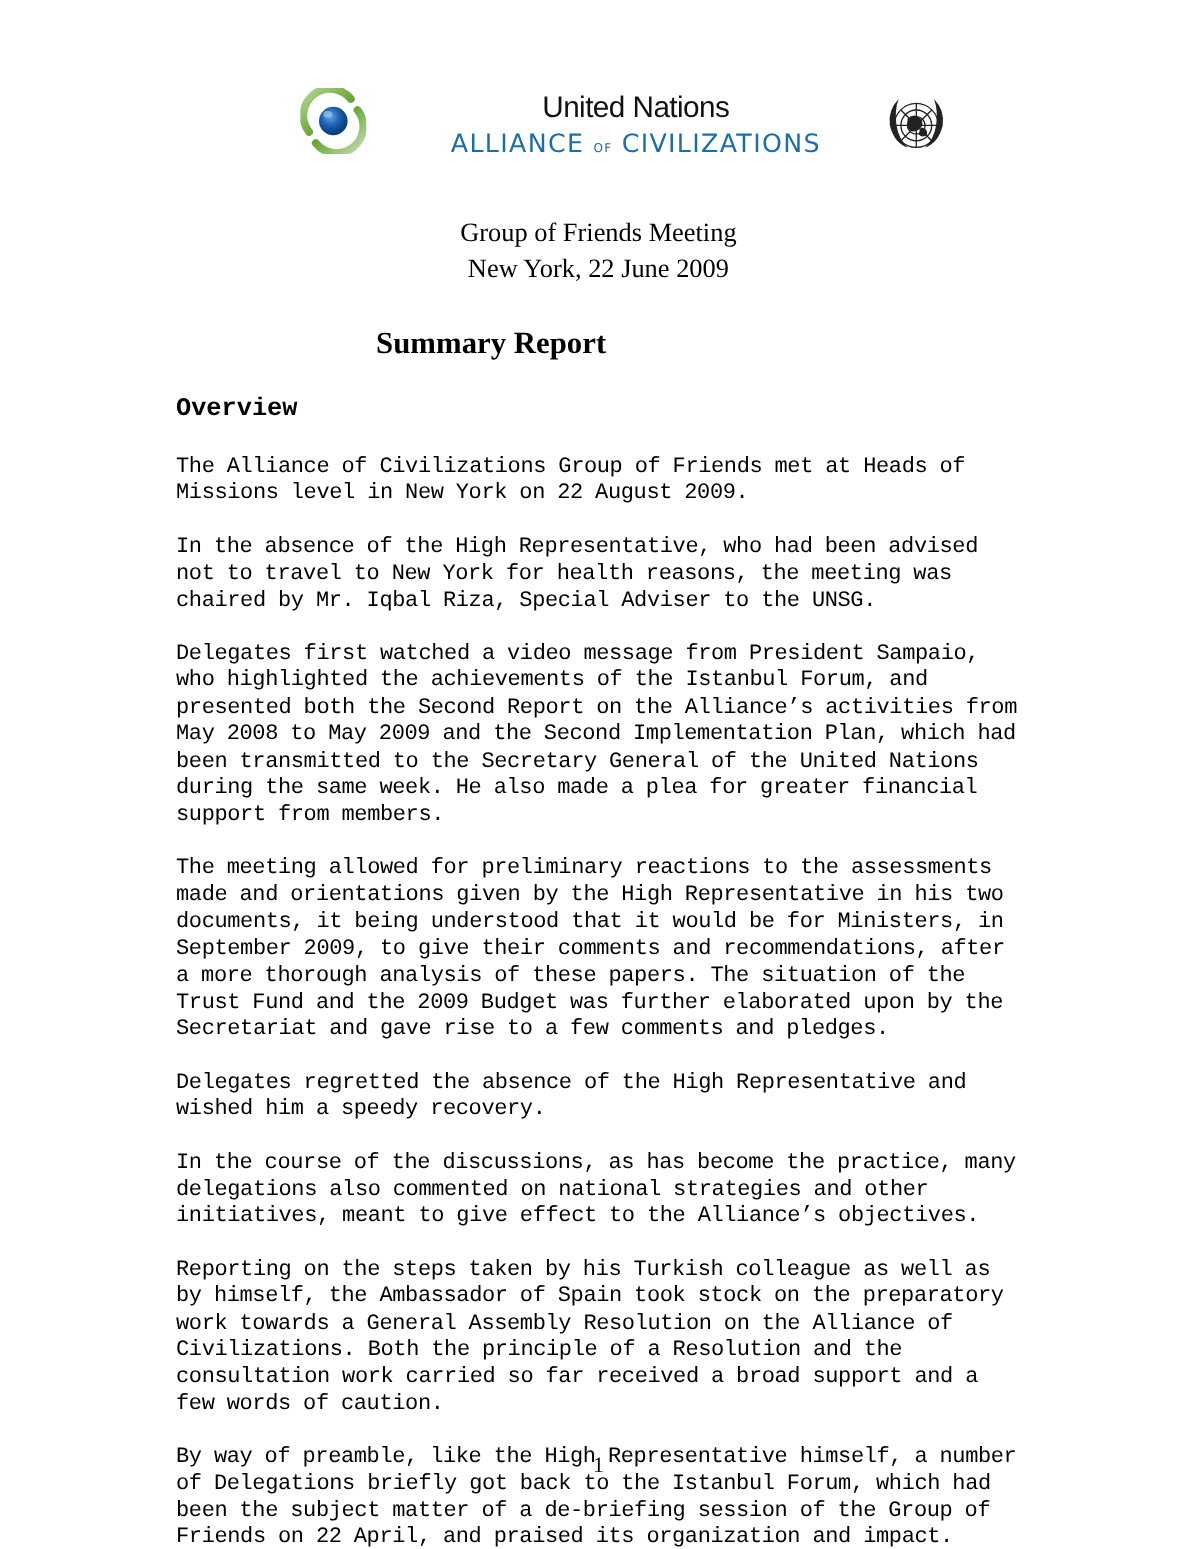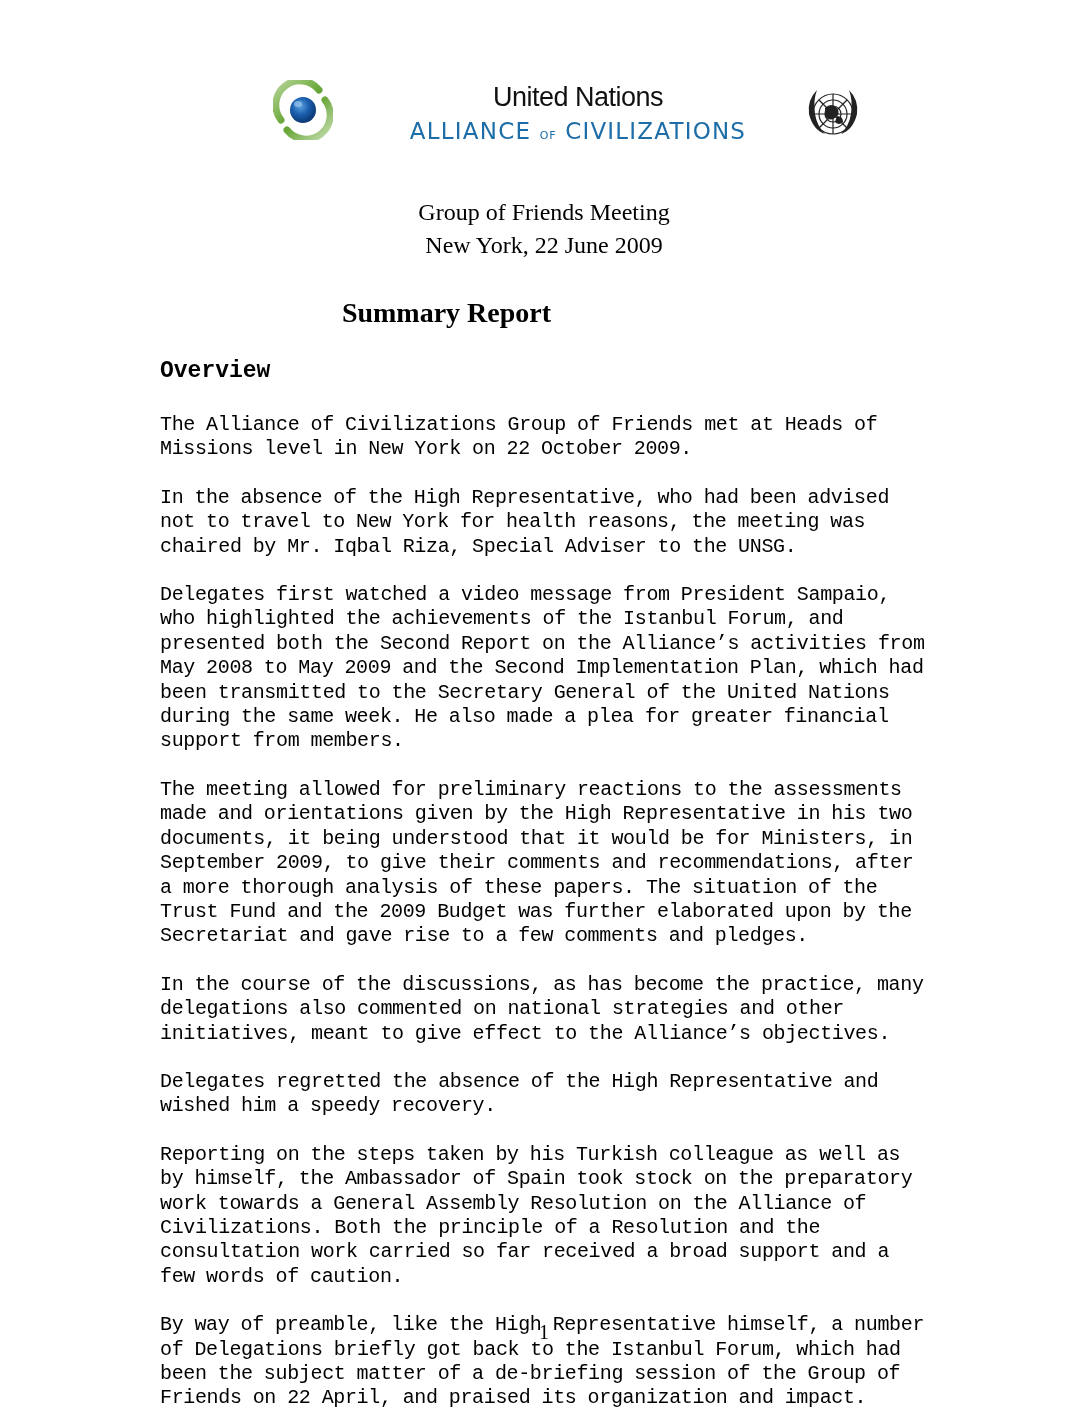--- a/index.html
+++ b/index.html
@@ -173,23 +173,23 @@
 
 <div class="title-block">
   <div class="title-line">Group of Friends Meeting</div>
   <div class="title-line">New York, 22 June 2009</div>
 </div>
 
 <div class="report-heading">Summary Report</div>
 
 <div class="content">
   <div class="section-heading">Overview</div>
-  <p class="para">The Alliance of Civilizations Group of Friends met at Heads of Missions level in New York on 22 October 2009.</p>
+  <p class="para">The Alliance of Civilizations Group of Friends met at Heads of Missions level in New York on 22 August 2009.</p>
   <p class="para">In the absence of the High Representative, who had been advised not to travel to New York for health reasons, the meeting was chaired by Mr. Iqbal Riza, Special Adviser to the UNSG.</p>
   <p class="para">Delegates first watched a video message from President Sampaio, who highlighted the achievements of the Istanbul Forum, and presented both the Second Report on the Alliance’s activities from May 2008 to May 2009 and the Second Implementation Plan, which had been transmitted to the Secretary General of the United Nations during the same week. He also made a plea for greater financial support from members.</p>
   <p class="para">The meeting allowed for preliminary reactions to the assessments made and orientations given by the High Representative in his two documents, it being understood that it would be for Ministers, in September 2009, to give their comments and recommendations, after a more thorough analysis of these papers. The situation of the Trust Fund and the 2009 Budget was further elaborated upon by the Secretariat and gave rise to a few comments and pledges.</p>
+  <p class="para">Delegates regretted the absence of the High Representative and wished him a speedy recovery.</p>
   <p class="para">In the course of the discussions, as has become the practice, many delegations also commented on national strategies and other initiatives, meant to give effect to the Alliance’s objectives.</p>
-  <p class="para">Delegates regretted the absence of the High Representative and wished him a speedy recovery.</p>
   <p class="para">Reporting on the steps taken by his Turkish colleague as well as by himself, the Ambassador of Spain took stock on the preparatory work towards a General Assembly Resolution on the Alliance of Civilizations. Both the principle of a Resolution and the consultation work carried so far received a broad support and a few words of caution.</p>
   <p class="para">By way of preamble, like the High Representative himself, a number of Delegations briefly got back to the Istanbul Forum, which had been the subject matter of a de-briefing session of the Group of Friends on 22 April, and praised its organization and impact.</p>
 </div>
 
 <div class="page-number">1</div>
 
 </body></html>

